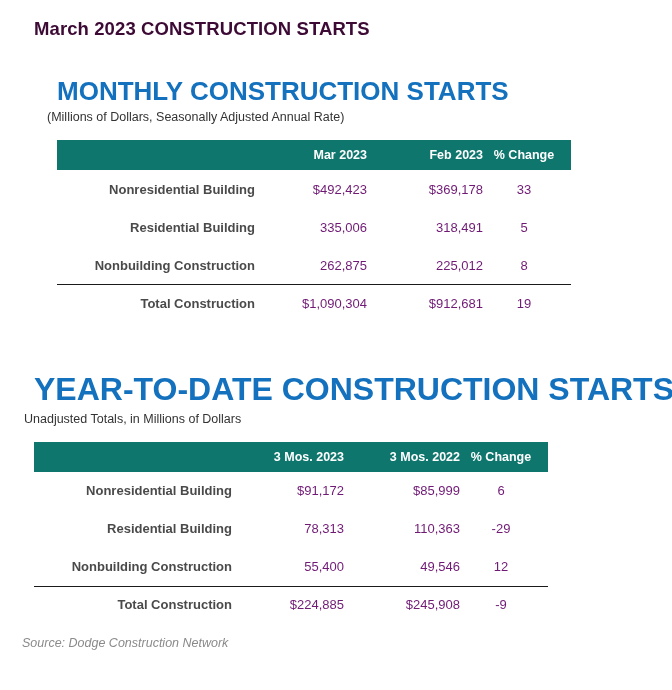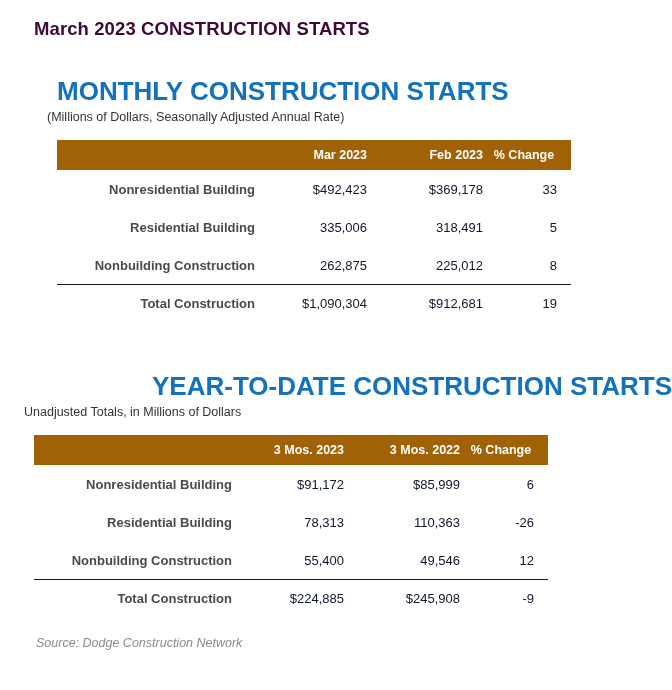--- a/index.html
+++ b/index.html
@@ -45,21 +45,21 @@
   .section.ytd     { top: 373px; }
 
   .section-heading {
     margin-left: 34px;
     font-size: 26px;
     font-weight: bold;
     color: #1371be;
     line-height: 1.05;
     white-space: nowrap;
   }
-  .section.ytd .section-heading { font-size: 26px; text-align: right; }
+  .section.ytd .section-heading { font-size: 32px; text-align: right; }
 
   .section-subtitle {
     margin-left: 24px;
     margin-top: 5px;
     font-size: 12.5px;
     font-weight: normal;
     color: #333333;
     white-space: nowrap;
   }
 
@@ -70,21 +70,21 @@
     width: 514px;
     border-collapse: collapse;
     table-layout: fixed;
   }
   .data-table col.c-label  { width: 202px; }
   .data-table col.c-cur    { width: 112px; }
   .data-table col.c-prev   { width: 116px; }
   .data-table col.c-change { width: 84px; }
 
   .data-table thead th {
-    background: #a16207;
+    background: #0f766e;
     color: #ffffff;
     font-size: 12.5px;
     font-weight: bold;
     height: 30px;
     padding: 0 4px;
     text-align: right;
     vertical-align: middle;
     white-space: nowrap;
   }
   .data-table thead th.h-label { text-align: left; }
@@ -92,42 +92,42 @@
     text-align: center;
     padding-right: 14px;
   }
 
   .data-table tbody td {
     height: 38px;
     font-size: 13px;
     padding: 0 4px;
     vertical-align: middle;
     white-space: nowrap;
-    color: #0f172a;
+    color: #701a75;
     text-align: right;
   }
   .data-table tbody td.cell-label {
     text-align: right;
     color: #4a4a4a;
     font-weight: bold;
   }
   .data-table tbody td.cell-change {
-    text-align: right;
+    text-align: center;
     padding-right: 14px;
   }
 
   .data-table tbody tr.total-row td {
     border-top: 1.6px solid #1a1a1a;
     height: 36px;
   }
 
   
   .source-note {
     position: absolute;
-    left: 36px;
+    left: 22px;
     top: 636px;
     font-size: 12.5px;
     font-style: italic;
     color: #8a8a8a;
     white-space: nowrap;
   }
 </style>
 </head>
 <body>
 
@@ -206,21 +206,21 @@
         <tr>
           <td class="cell-label">Nonresidential Building</td>
           <td class="cell-value">$91,172</td>
           <td class="cell-value">$85,999</td>
           <td class="cell-change">6</td>
         </tr>
         <tr>
           <td class="cell-label">Residential Building</td>
           <td class="cell-value">78,313</td>
           <td class="cell-value">110,363</td>
-          <td class="cell-change">-26</td>
+          <td class="cell-change">-29</td>
         </tr>
         <tr>
           <td class="cell-label">Nonbuilding Construction</td>
           <td class="cell-value">55,400</td>
           <td class="cell-value">49,546</td>
           <td class="cell-change">12</td>
         </tr>
         <tr class="total-row">
           <td class="cell-label">Total Construction</td>
           <td class="cell-value">$224,885</td>

